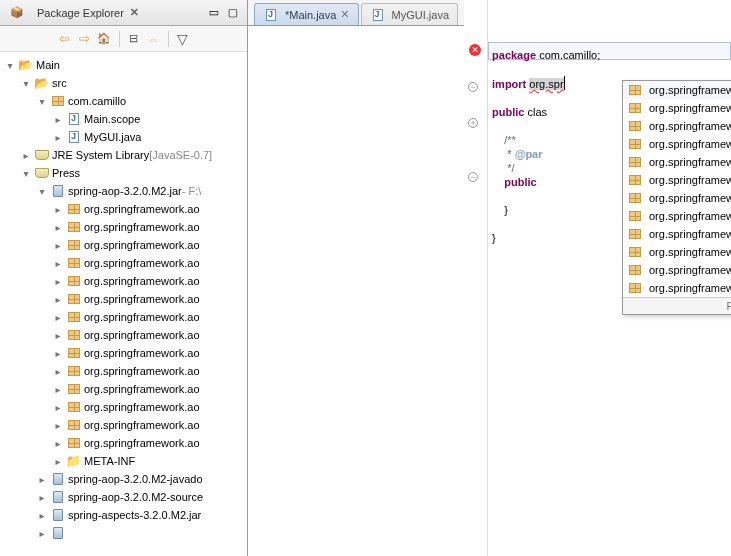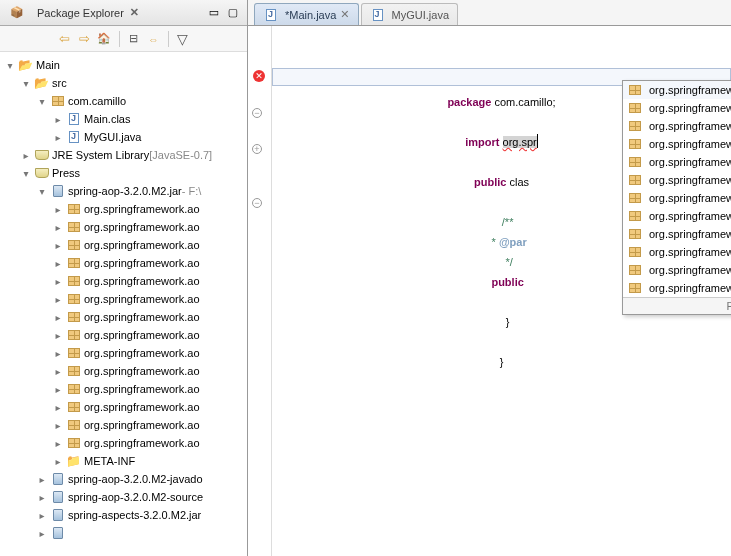--- a/index.html
+++ b/index.html
@@ -21,30 +21,30 @@
 .tree { flex:1; overflow:hidden; padding:4px 0; }
 .node { display:flex; align-items:center; height:18px; white-space:nowrap; padding-right:4px; }
 .expander { width:16px; text-align:center; color:#777; font-size:10px; display:inline-block; }
 .icon { width:16px; height:16px; display:inline-flex; align-items:center; justify-content:center; margin-right:2px; }
 .prj::before { content:"📂"; font-size:12px; }
 .folder::before { content:"📁"; font-size:12px; }
 .srcfolder::before { content:"📂"; color:#999; font-size:12px; }
 .pkg { }
 .label { color:#000; }
 .label.gray { color:#888; }
-.right { flex:1; height:556px; display:flex; flex-direction:column; position:relative; }
+.right { flex:1; height:556px; display:flex; flex-direction:row; position:relative; }
 .tabs { height:26px; background:#f5f5f5; border-bottom:1px solid #999; display:flex; align-items:flex-end; padding:0 6px; gap:2px; }
 .tab { height:22px; display:flex; align-items:center; padding:0 8px; background:linear-gradient(#e0e9f6,#cddaea); border:1px solid #8fa7bd; border-bottom:none; border-radius:3px 3px 0 0; gap:4px; color:#2a3d55; }
 .tab.inactive { background:linear-gradient(#f2f2f2,#e8e8e8); border-color:#bbb; color:#555; }
 .tab-close { color:#777; }
 .editor { flex:1; display:flex; position:relative; background:#fff; }
 .gutter { width:24px; background:#fff; border-right:1px solid #ddd; position:relative; }
 .error-mark { position:absolute; left:5px; width:12px; height:12px; border-radius:50%; background:#e33; color:#fff; font-size:9px; text-align:center; line-height:12px; }
 .toggle-mark { position:absolute; left:4px; width:10px; height:10px; border:1px solid #999; border-radius:50%; color:#999; font-size:9px; text-align:center; line-height:8px; }
-.code { flex:1; padding:6px 4px; font-family:Consolas,"Courier New",monospace; font-size:13px; color:#000; line-height:20px; white-space:pre; position:relative;text-align:center; }
+.code { flex:1; padding:6px 4px; font-family:Consolas,"Courier New",monospace; font-size:13px; color:#000; line-height:14px; white-space:pre; position:relative; }
 .kw { color:#7f0055; font-weight:bold; }
 .err { text-decoration:underline wavy #e33; }
 .imphl { background:#d4d4d4; }
 .cmt { color:#3f7f5f; }
 .tag { color:#7f9fbf; font-weight:bold; }
 .cursor { display:inline-block; width:1px; height:14px; background:#000; vertical-align:text-bottom; }
 .hl-line { position:absolute; left:0; right:0; height:18px; background:#f4f7fc; z-index:0; border:1px solid #b0c0d8; }
 .code-inner { position:relative; z-index:1; }
 .popup { position:absolute; left:374px; top:80px; width:342px; background:#fff; border:1px solid #999; box-shadow:2px 2px 4px rgba(0,0,0,.2); }
 .popup-list { max-height:224px; overflow:hidden; }
@@ -102,21 +102,21 @@
           <span class="pkg-box pkg-cross"></span>
         </span>
         <span class="label">com.camillo</span>
       </div>
 
     <div class="node" style="padding-left:50px">
         <span class="expander">▸</span>
         <span class="icon">
           <span class="jfile-shape"></span>
         </span>
-        <span class="label">Main.clas</span>
+        <span class="label">Main.scope</span>
       </div>
 
     <div class="node" style="padding-left:50px">
         <span class="expander">▸</span>
         <span class="icon">
           <span class="jfile-shape"></span>
         </span>
         <span class="label">MyGUI.java</span>
       </div>
 

